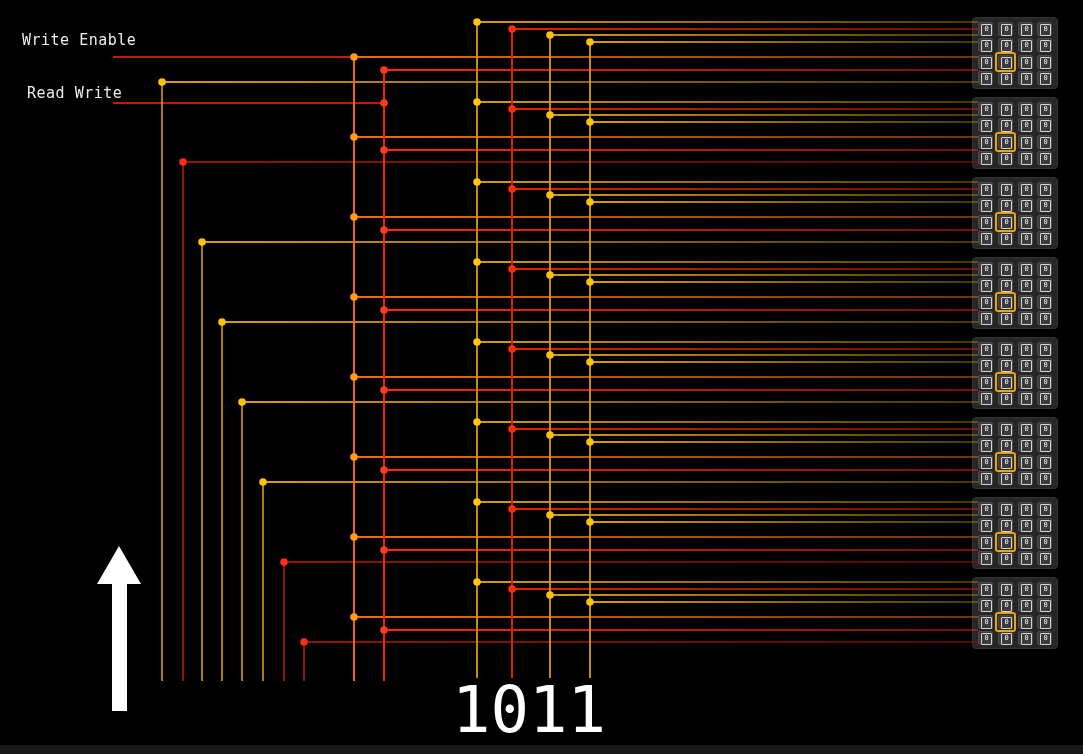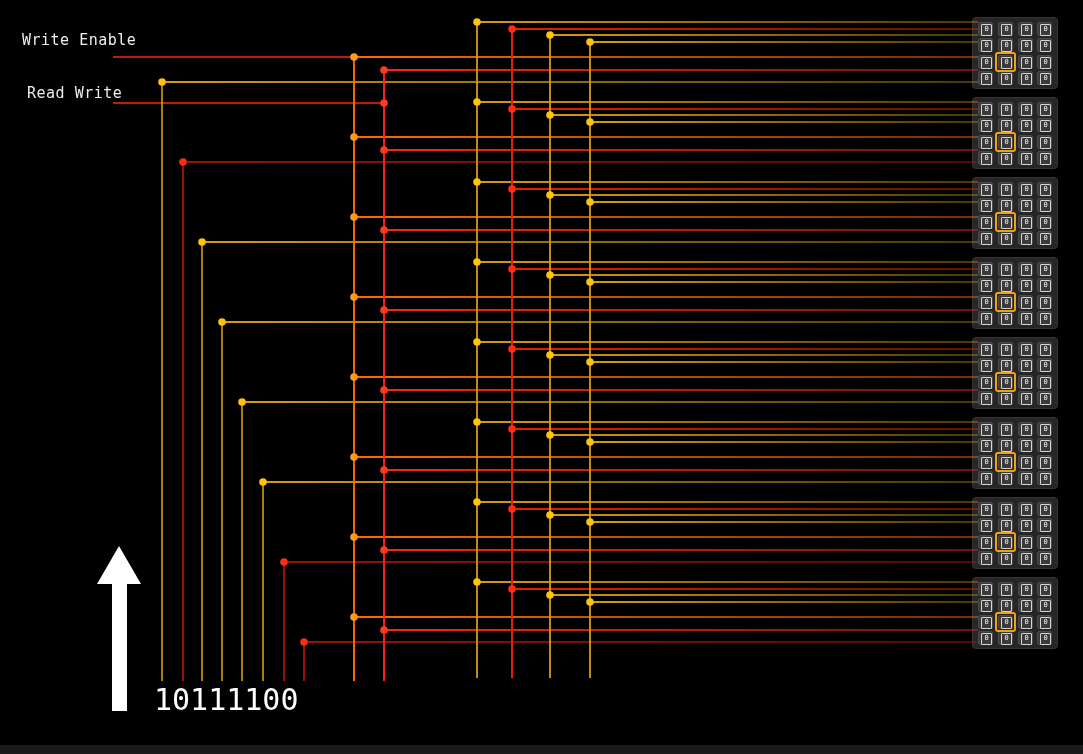--- a/index.html
+++ b/index.html
@@ -589,21 +589,21 @@
       <circle cx="590" cy="602" r="3.8" fill="#ffc30a"></circle>
       <circle cx="354" cy="617" r="3.8" fill="#ff9d1a"></circle>
       <circle cx="384" cy="630" r="3.8" fill="#ff3b1e"></circle>
       <circle cx="304" cy="642" r="3.8" fill="#ff2d12"></circle>
       <circle cx="384" cy="103" r="3.8" fill="#ff3b1e"></circle>
     </svg>
 
   <div class="label we">Write Enable</div>
   <div class="label re">Read Write</div>
 
-  <div class="bits-small">10111100</div>
+  <div class="bits-large">1011</div>
 
   <svg class="arrow" width="60" height="175">
     <polygon points="29,6 7,44 51,44" fill="#ffffff"></polygon>
     <rect x="22" y="43" width="15" height="128" fill="#ffffff"></rect>
   </svg>
 
   <div class="bottom-band"></div>
 </div>
 
 </body></html>

